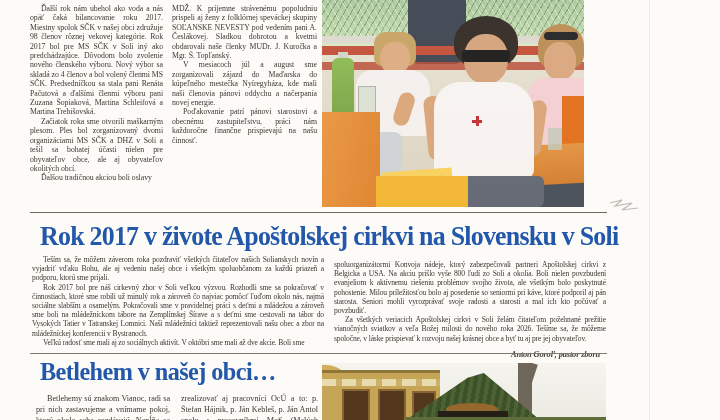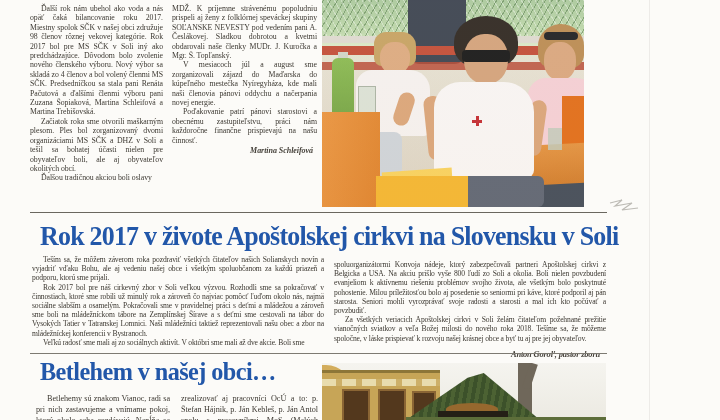--- a/index.html
+++ b/index.html
@@ -114,28 +114,27 @@
   .grassline{left:84px;top:54px;width:200px;height:3px;background:#5d6e3a;}
 </style>
 </head>
 <body>
 
 <div class="page">
 
   <section class="topsec">
     <div class="col smalltext c1">
       <p class="ind">Ďalší rok nám ubehol ako voda a nás opäť čaká bilancovanie roku 2017. Miestny spolok SČK v našej obci združuje 98 členov rôznej vekovej kategórie. Rok 2017 bol pre MS SČK v Soli iný ako predchádzajúce. Dôvodom bolo zvolenie nového členského výboru. Nový výbor sa skladá zo 4 členov a bol volený členmi MS SČK. Predsedníčkou sa stala pani Renáta Pačutová a ďalšími členmi výboru pani Zuzana Šopiaková, Martina Schleifová a Martina Trebišovská.</p>
-      <p class="ind">Začiatok roka sme otvorili maškarným plesom. Ples bol zorganizovaný dvomi organizáciami MS SČK a DHZ v Soli a tešil sa bohatej účasti nielen pre obyvateľov boli, ale aj obyvateľov okolitých obcí.</p>
+      <p class="ind">Začiatok roka sme otvorili maškarným plesom. Ples bol zorganizovaný dvomi organizáciami MS SČK a DHZ v Soli a tešil sa bohatej účasti nielen pre obyvateľov obce, ale aj obyvateľov okolitých obcí.</p>
       <p class="ind">Ďalšou tradičnou akciou boli oslavy</p>
     </div>
     <div class="col smalltext c2">
       <p>MDŽ. K príjemne strávenému popoludniu prispeli aj ženy z folklórnej speváckej skupiny SOĽANSKE NEVESTY pod vedením pani A. Česlákovej. Sladkou dobrotou a kvetmi obdarovali naše členky MUDr. J. Kuročka a Mgr. Š. Topľanský.</p>
       <p class="ind">V mesiacoch júl a august sme zorganizovali zájazd do Maďarska do kúpeľného mestečka Nyíregyháza, kde mali naši členovia pánovi oddychu a načerpania novej energie.</p>
       <p class="ind">Poďakovanie patrí pánovi starostovi a obecnému zastupiteľstvu, práci nám každoročne finančne prispievajú na našu činnosť.</p>
-      <p class="sig">Martina Schleifová</p>
     </div>
 
     <div class="photo1">
       <div class="net"></div>
       <div class="railwhite"></div>
       <div class="stander"></div>
       <div class="railred1"></div>
       <div class="railred2"></div>
       <div class="w1hair"></div>
       <div class="w1face"></div>
@@ -179,21 +178,21 @@
 
   <h1 class="headline">Rok 2017 v živote Apoštolskej cirkvi na Slovensku v Soli</h1>
 
   <div class="col artcol a1">
     <p class="ind">Teším sa, že môžem záverom roka pozdraviť všetkých čitateľov našich Solianskych novín a vyjadriť vďaku Bohu, ale aj vedeniu našej obce i všetkým spoluobčanom za každú priazeň a podporu, ktorú sme prijali.</p>
     <p class="ind">Rok 2017 bol pre náš cirkevný zbor v Soli veľkou výzvou. Rozhodli sme sa pokračovať v činnostiach, ktoré sme robili už minulý rok a zároveň čo najviac pomôcť ľuďom okolo nás, najmä sociálne slabším a osamelým. Pokračovali sme v pravidelnej práci s deťmi a mládežou a zároveň sme boli na mládežníckom tábore na Zemplínskej Šírave a s deťmi sme cestovali na tábor do Vysokých Tatier v Tatranskej Lomnici. Naši mládežníci taktiež reprezentovali našu obec a zbor na mládežníckej konferencii v Bystranoch.</p>
     <p class="ind">Veľkú radosť sme mali aj zo sociálnych aktivít. V októbri sme mali až dve akcie. Boli sme</p>
   </div>
   <div class="col artcol a2">
     <p>spoluorganizátormi Konvoja nádeje, ktorý zabezpečovali partneri Apoštolskej cirkvi z Belgicka a USA. Na akciu prišlo vyše 800 ľudí zo Soli a okolia. Boli nielen povzbudení evanjeliom k aktívnemu riešeniu problémov svojho života, ale všetkým bolo poskytnuté pohostenie. Milou príležitosťou bolo aj posedenie so seniormi pri káve, ktoré podporil aj pán starosta. Seniori mohli vyrozprávať svoje radosti a starosti a mal ich kto počúvať a povzbudiť.</p>
-    <p class="ind">Za všetkých veriacich Apoštolskej cirkvi v Soli želám čitateľom požehnané prežitie vianočných sviatkov a veľa Božej milosti do nového roka 2018. Tešíme sa, že môžeme spoločne, v láske prispievať k rozvoju našej krásnej obce a byť tu aj pre jej obyvateľov.</p>
+    <p class="ind">Za všetkých veriacich Apoštolskej cirkvi v Soli želám čitateľom požehnané prežitie vianočných sviatkov a veľa Božej milosti do nového roka 2026. Tešíme sa, že môžeme spoločne, v láske prispievať k rozvoju našej krásnej obce a byť tu aj pre jej obyvateľov.</p>
     <p class="sig">Anton Goroľ, pastor zboru</p>
   </div>
 
   <div class="rule r2"></div>
 
   <section class="botsec">
     <h2 class="headline2">Betlehem v našej obci…</h2>
     <div class="col bcol b1">
       <p class="ind">Betlehemy sú znakom Vianoc, radi sa pri nich zastavujeme a vnímame pokoj, ktorý okolo seba rozdávajú. Napĺňa sa tak zámer</p>
     </div>

